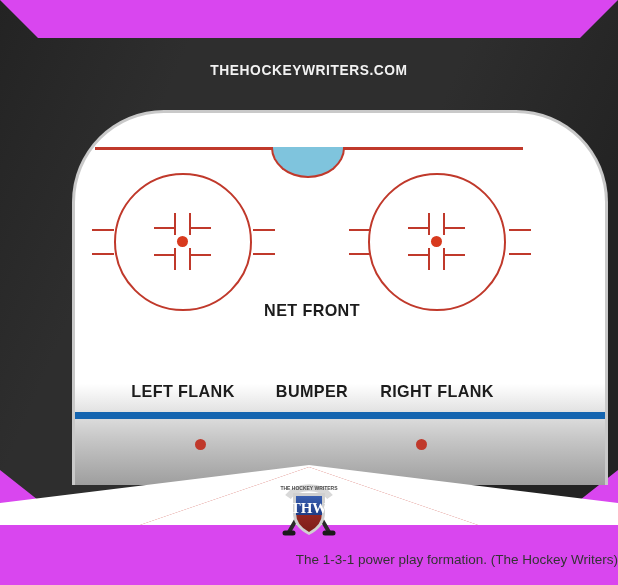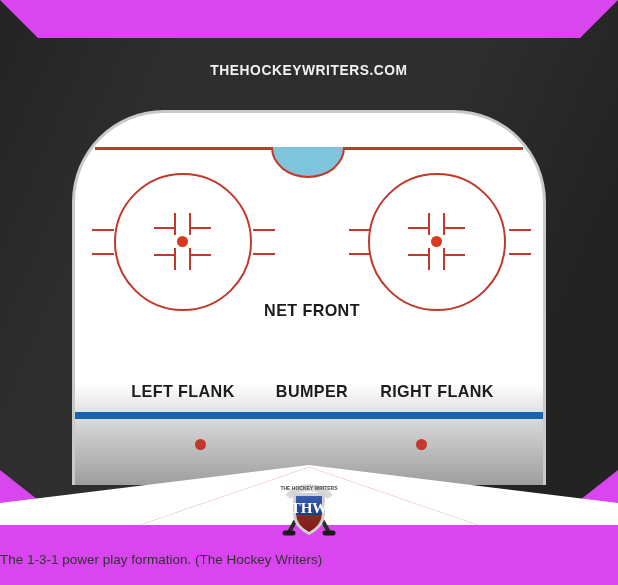--- a/index.html
+++ b/index.html
@@ -41,21 +41,21 @@
     letter-spacing: 0.6px;
     transform: scaleX(0.92);
     z-index: 6;
   }
 
   
   .ice {
     position: absolute;
     left: 72px;
     top: 110px;
-    width: 474px;
+    width: 536px;
     height: 375px;
     background: #ffffff;
     border-top-left-radius: 92px;
     border-top-right-radius: 92px;
     border: 3px solid #c9c9c9;
     border-bottom: none;
     overflow: hidden;
     z-index: 4;
   }
 
@@ -209,21 +209,21 @@
     height: 62px;
     z-index: 9;
   }
 
   
   .caption {
     position: absolute;
     left: 0;
     top: 552px;
     width: 618px;
-    text-align: left;
+    text-align: right;
     color: #333333;
     font-family: "Liberation Sans", sans-serif;
     font-size: 13.5px;
     z-index: 10;
   }
 </style>
 </head>
 <body>
 
 <div id="page">

